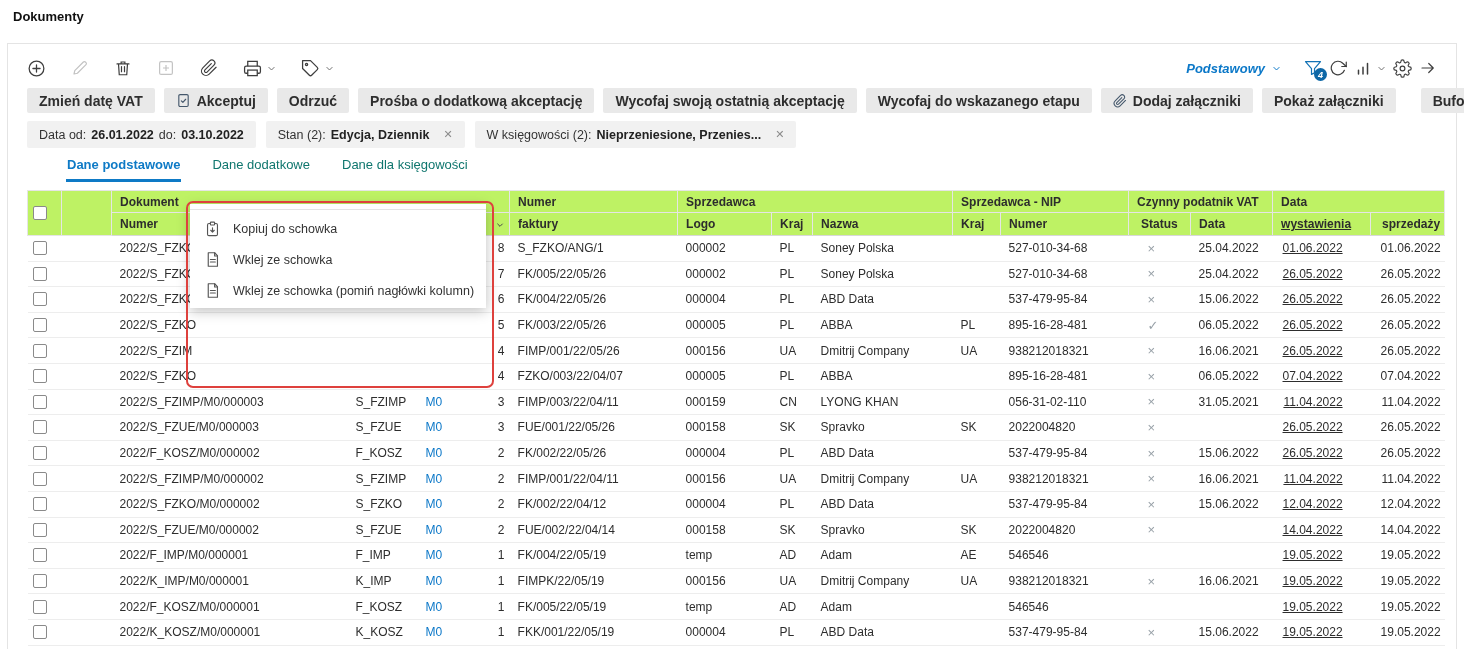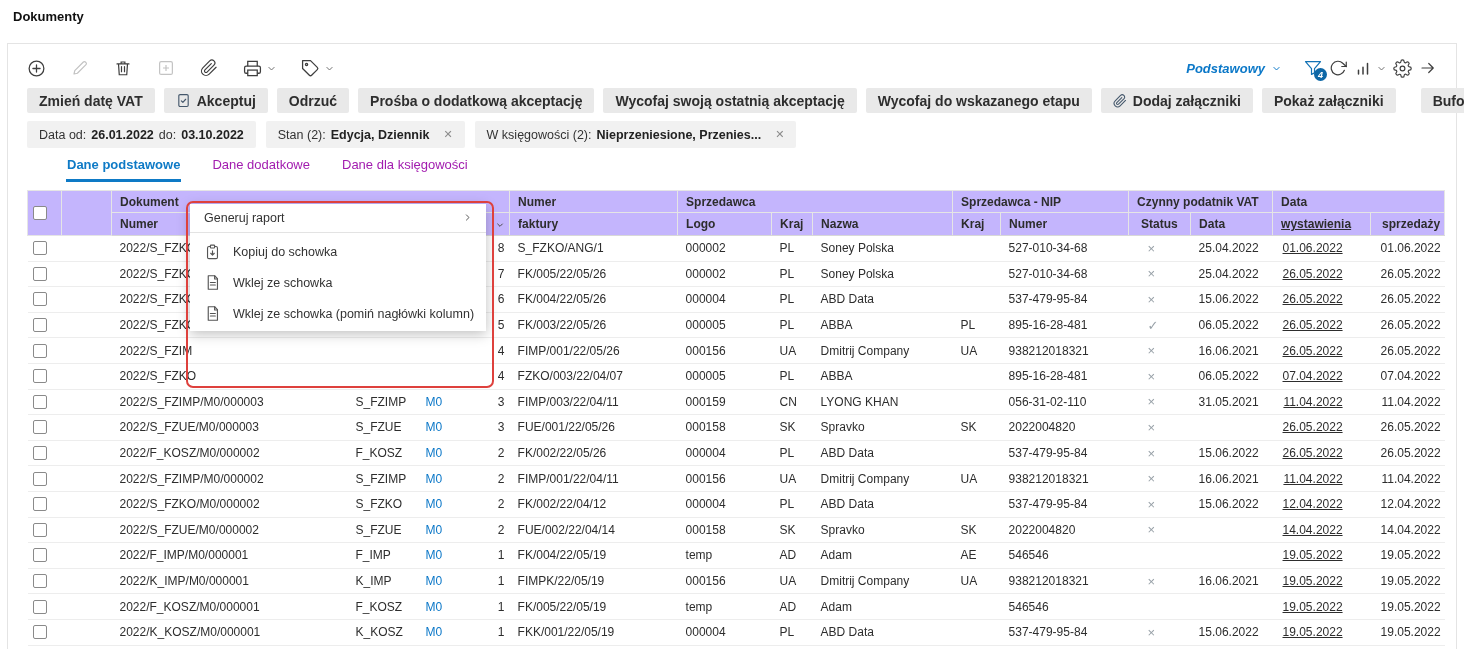--- a/index.html
+++ b/index.html
@@ -34,26 +34,26 @@
 
   
   .chip-row { display:flex; align-items:center; gap:10px; margin-top:8px; }
   .chip { display:flex; align-items:center; gap:5px; background:#f1f1f1; border-radius:2px; padding:0 12px;
     height:27px; font-size:12.5px; color:#333; white-space:nowrap; }
   .chip b { font-weight:700; color:#222; }
   .chip .close { margin-left:9px; color:#8b8b8b; font-size:11px; cursor:pointer; }
 
   
   .tab-row { display:flex; gap:30px; margin-top:7px;margin-left:39px; }
-  .tab { font-size:13px; color:#a21caf; padding:2px 1px 7px; cursor:pointer; border-bottom:3px solid transparent; }
+  .tab { font-size:13px; color:#0f766e; padding:2px 1px 7px; cursor:pointer; border-bottom:3px solid transparent; }
   .tab.active { color:#0e7ac6; font-weight:700; border-bottom-color:#0e7ac6; }
 
   
   table { border-collapse:collapse; table-layout:fixed; width:1417px; margin-top:8px; font-size:12px; }
-  thead th { background:#c4b5fd; border:1px solid #e5e5e5; font-weight:700; text-align:left; color:#2d2d2d;
+  thead th { background:#bef264; border:1px solid #e5e5e5; font-weight:700; text-align:left; color:#2d2d2d;
     padding:0 8px; height:22px; white-space:nowrap; overflow:hidden; }
   thead tr.sub th { height:23px; border-bottom:1px solid #d8d8d8; }
   tbody td { border-bottom:1px solid #ededed; padding:0 8px; height:25.6px; white-space:nowrap; overflow:hidden; color:#2d2d2d; }
   .td-chk, .hd-chk { padding:0 !important; }
   td.c-lp, th.c-lp { text-align:right; padding-right:5px; }
   td.c-wyst, th.c-wyst { text-align:right; padding-right:28px;text-decoration:underline; }
   td.c-sprz, th.c-sprz { text-align:right; padding-right:4px; }
   td.c-status { padding-left:19px; color:#97a0a7; font-size:13px; }
   th.c-status { padding-left:12px; }
   .link { color:#0c78c8; cursor:pointer; }
@@ -633,28 +633,20 @@
           <td class="c-status">×</td>
           <td class="c-vdata">15.06.2022</td>
           <td class="c-wyst">19.05.2022</td>
           <td class="c-sprz">19.05.2022</td>
         </tr>
       </tbody>
   </table>
 </div>
 
 <div class="context-menu">
-    <div class="menu-item">
-      <span>Generuj raport</span>
-      <span class="ic sub">
-        <svg width="9" height="9" viewBox="0 0 24 24" fill="none" stroke="currentColor" stroke-width="2.6" stroke-linecap="round">
-          <path d="M9 5l7 7-7 7"></path>
-        </svg>
-      </span>
-    </div>
     <div class="menu-divider"></div>
     <div class="menu-item tall">
       <span class="ic mi">
         <svg width="17" height="17" viewBox="0 0 24 24" fill="none" stroke="currentColor" stroke-width="1.6" stroke-linecap="round" stroke-linejoin="round">
           <path d="M9 5H7a2 2 0 0 0-2 2v13a2 2 0 0 0 2 2h10a2 2 0 0 0 2-2V7a2 2 0 0 0-2-2h-2"></path>
           <rect x="9" y="3" width="6" height="4" rx="1"></rect>
           <path d="M12 11v6M9.5 14.5L12 17l2.5-2.5"></path>
         </svg>
       </span>
       <span>Kopiuj do schowka</span>

